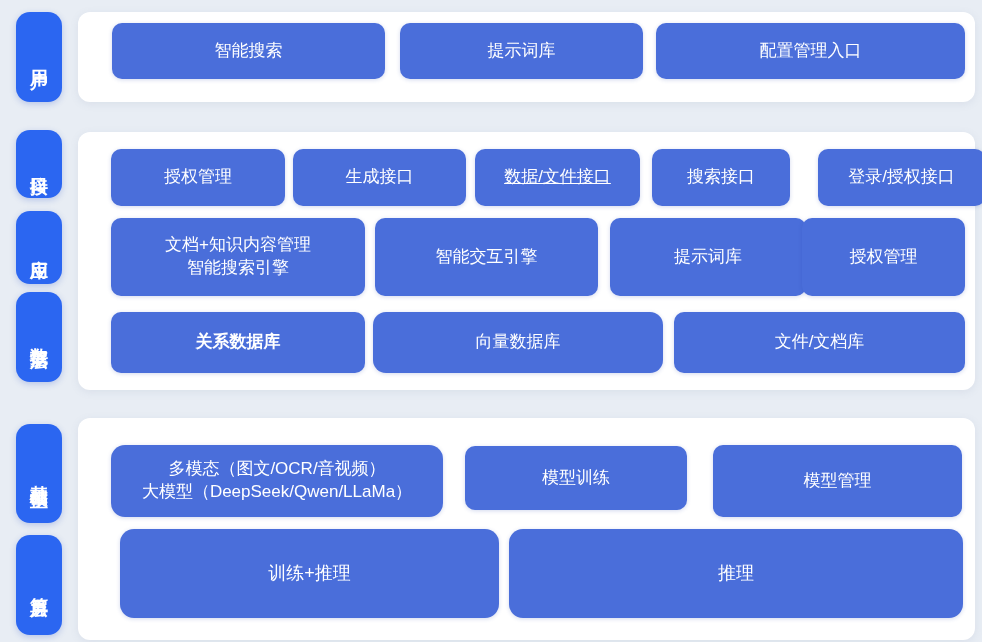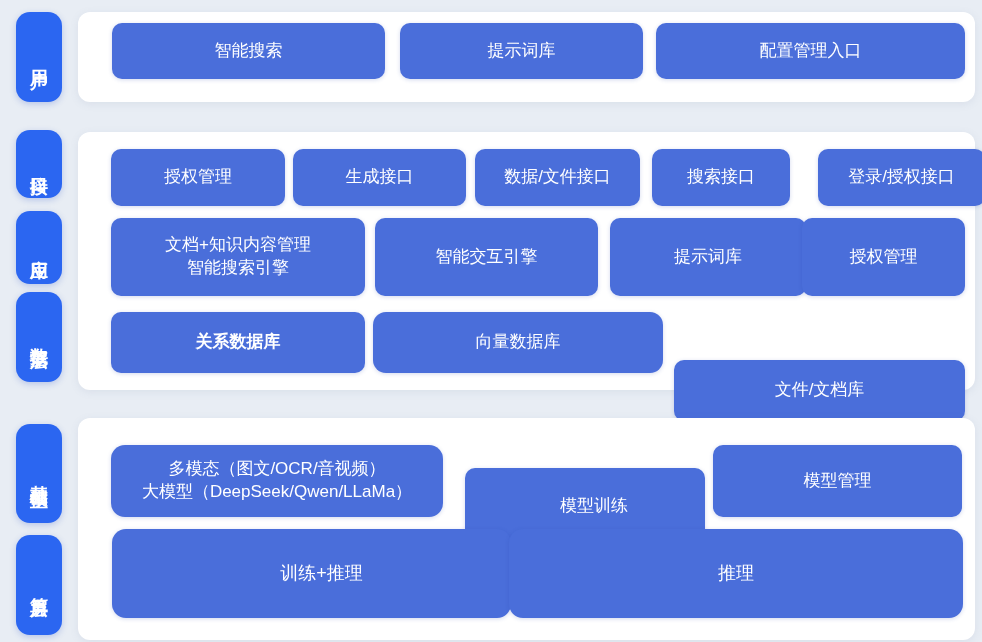--- a/index.html
+++ b/index.html
@@ -69,39 +69,39 @@
   <div class="block" style="left:400px; top:23px; width:243px; height:56px;">提示词库</div>
   <div class="block" style="left:656px; top:23px; width:309px; height:56px;">配置管理入口</div>
 
   <div class="panel" style="left:78px; top:132px; width:897px; height:258px;"></div>
   <div class="pill" style="top:130px; height:68px;">接口</div>
   <div class="pill" style="top:211px; height:73px;">应用</div>
   <div class="pill" style="top:292px; height:90px;">数据层</div>
 
   <div class="block" style="left:111px; top:149px; width:174px; height:57px;">授权管理</div>
   <div class="block" style="left:293px; top:149px; width:173px; height:57px;">生成接口</div>
-  <div class="block" style="left:475px; top:149px; width:165px; height:57px;">数据/文件接口</div>
+  <div class="block" style="left:475px; top:149px; width:165px; height:57px;text-decoration:underline;">数据/文件接口</div>
   <div class="block" style="left:652px; top:149px; width:138px; height:57px;">搜索接口</div>
   <div class="block" style="left:818px; top:149px; width:167px; height:57px;">登录/授权接口</div>
 
   <div class="block" style="left:111px; top:218px; width:254px; height:78px;">文档+知识内容管理
 智能搜索引擎</div>
   <div class="block" style="left:375px; top:218px; width:223px; height:78px;">智能交互引擎</div>
   <div class="block" style="left:610px; top:218px; width:196px; height:78px;">提示词库</div>
   <div class="block" style="left:802px; top:218px; width:163px; height:78px;">授权管理</div>
 
   <div class="block" style="left:111px; top:312px; width:254px; height:61px;font-weight:bold;">关系数据库</div>
   <div class="block" style="left:373px; top:312px; width:290px; height:61px;border-radius:13px;">向量数据库</div>
-  <div class="block" style="left:674px; top:312px; width:291px; height:61px;margin-top:48px;">文件/文档库</div>
+  <div class="block" style="left:674px; top:312px; width:291px; height:61px;">文件/文档库</div>
 
   <div class="panel" style="left:78px; top:418px; width:897px; height:222px;"></div>
   <div class="pill" style="top:424px; height:99px;">基础模型</div>
   <div class="pill" style="top:535px; height:100px;">算力层</div>
 
   <div class="block big" style="left:111px; top:445px; width:332px; height:72px; font-size:17px;">多模态（图文/OCR/音视频）
 大模型（DeepSeek/Qwen/LLaMa）</div>
-  <div class="block" style="left:465px; top:468px; width:222px; height:76px;padding-left:18px;">模型训练</div>
+  <div class="block" style="left:465px; top:446px; width:222px; height:64px;">模型训练</div>
   <div class="block" style="left:713px; top:445px; width:249px; height:72px;">模型管理</div>
 
-  <div class="block big" style="left:112px; top:529px; width:379px; height:89px;padding-left:20px;">训练+推理</div>
+  <div class="block big" style="left:120px; top:529px; width:379px; height:89px;">训练+推理</div>
   <div class="block big" style="left:509px; top:529px; width:454px; height:89px;">推理</div>
 
 </div>
 
 </body></html>

